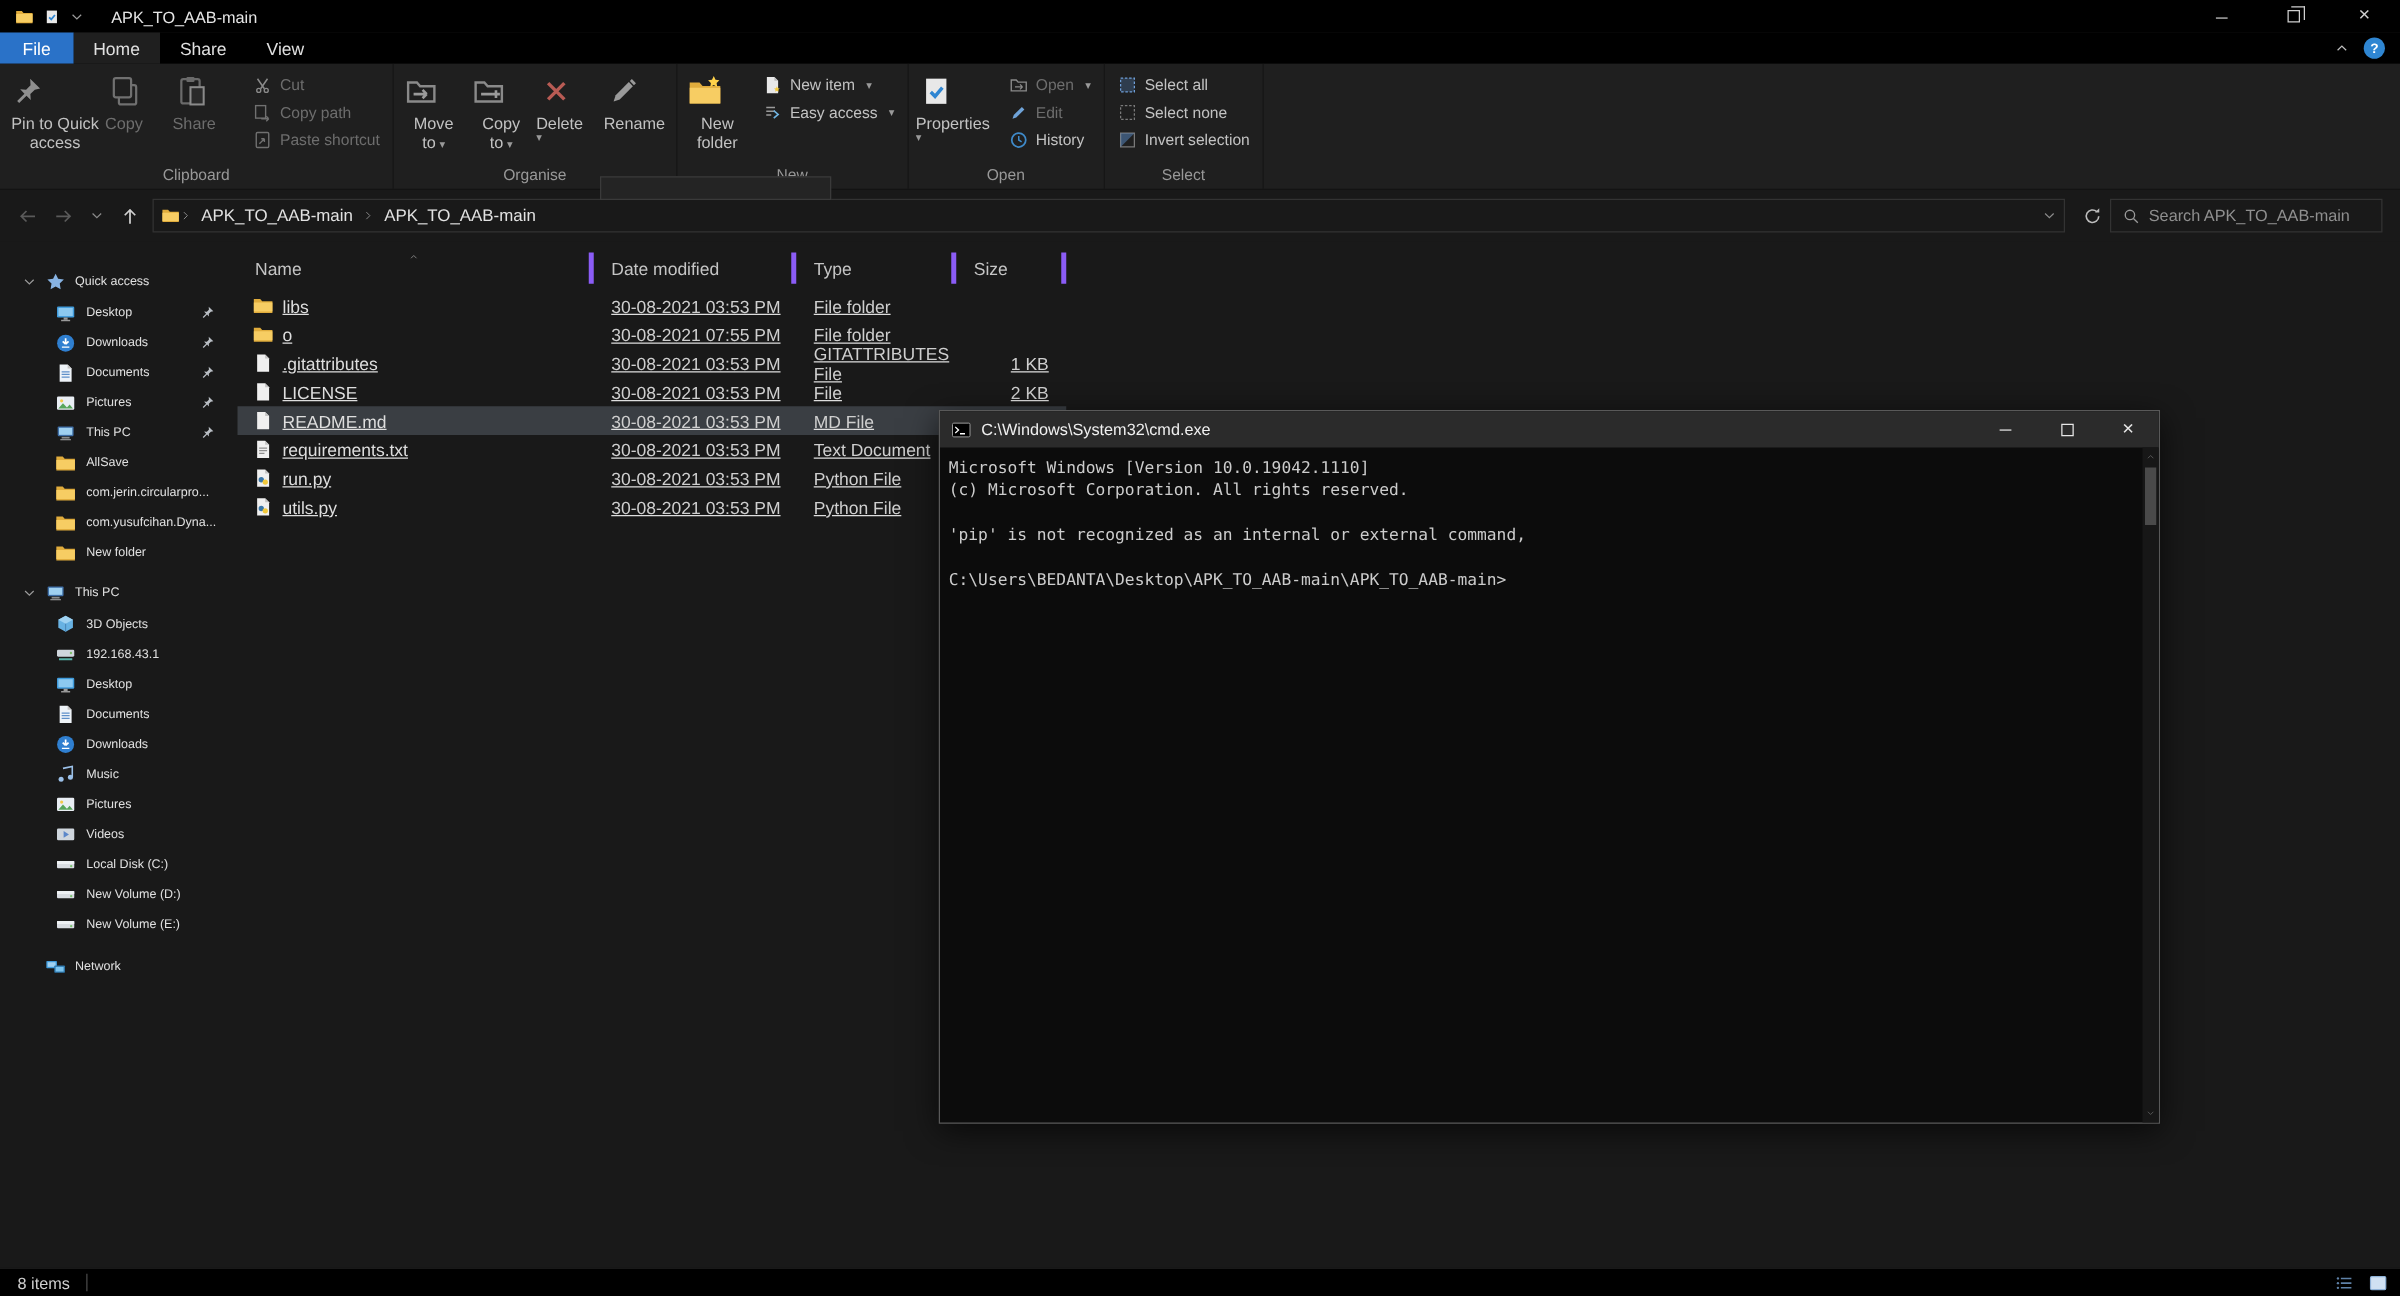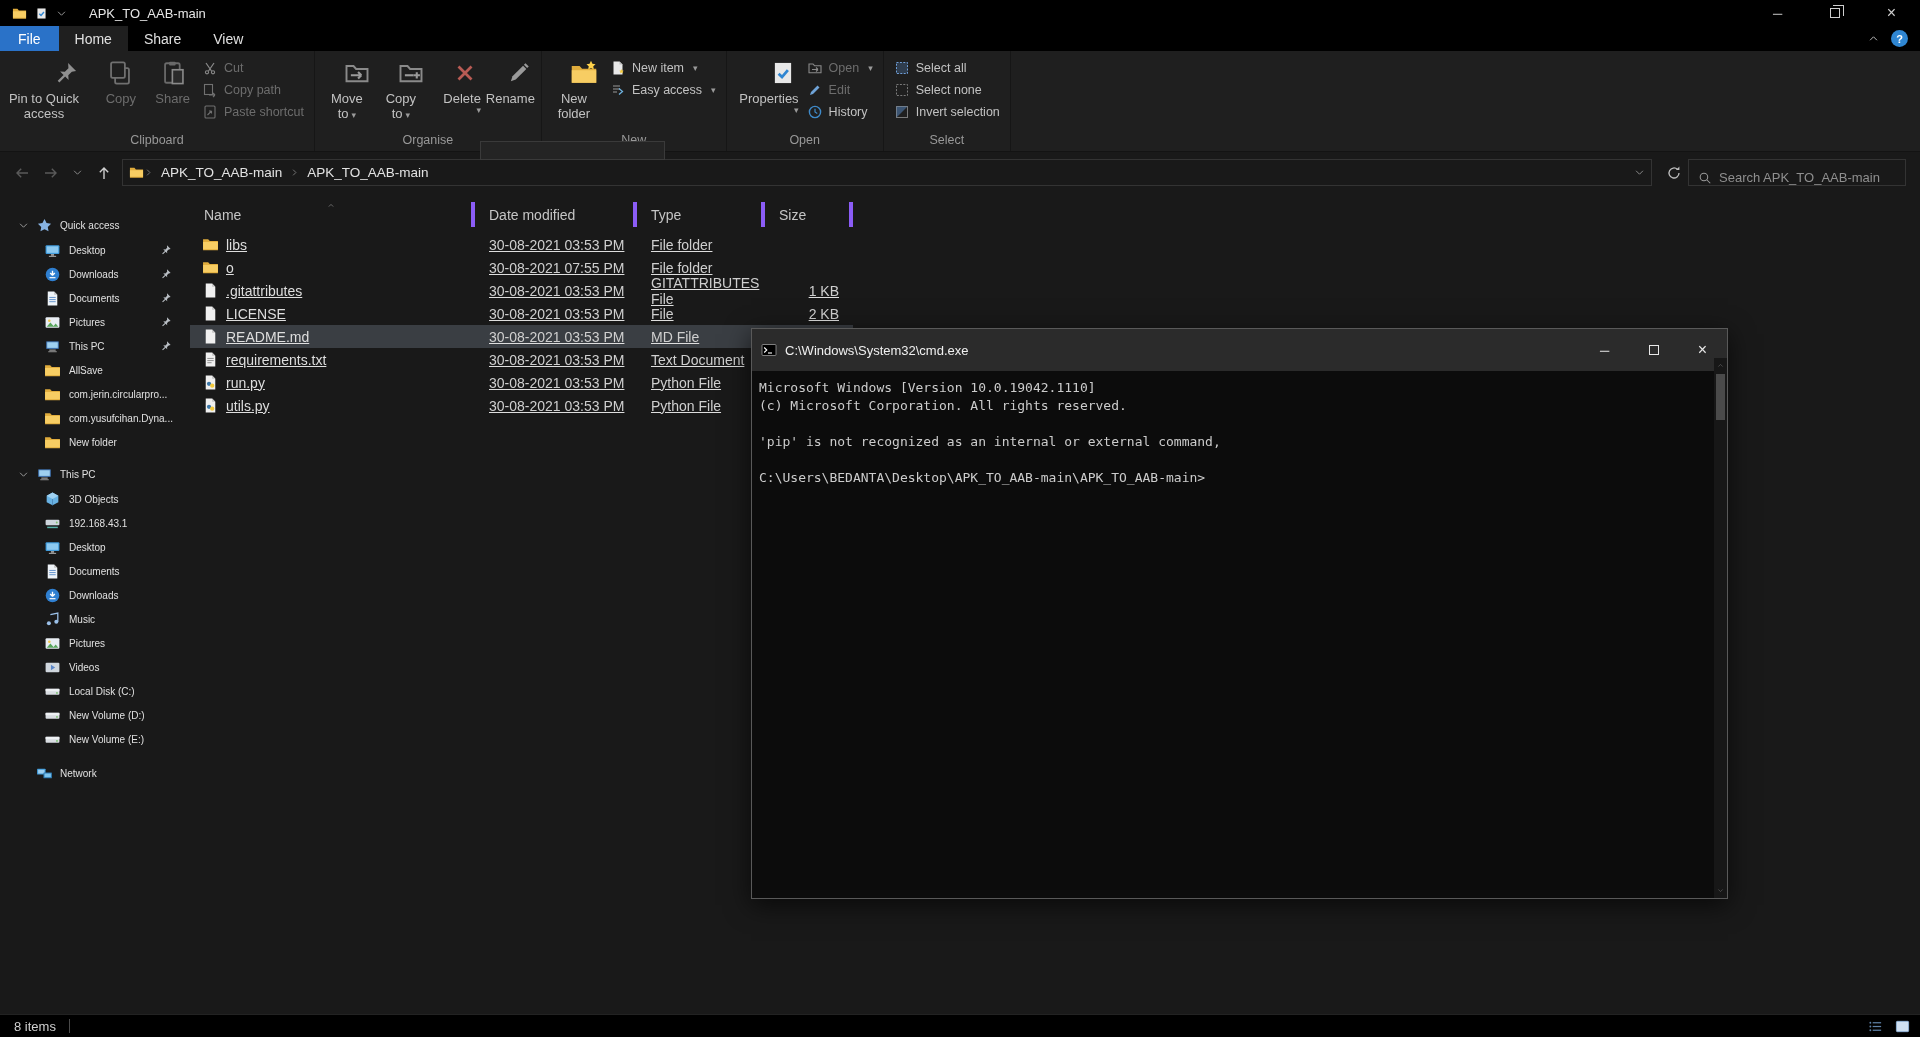--- a/index.html
+++ b/index.html
@@ -28,21 +28,21 @@
   .tab-file { background:#2a72c8; color:#fff; padding:0 18px; }
   .tab.active { background:#1f1f1f; }
   .tabs-right { margin-left:auto; display:flex; align-items:center; gap:12px; padding-right:12px; }
   .help-circle { width:17px; height:17px; border-radius:50%; background:#2f86d2; color:#fff; font-size:11px; display:flex; align-items:center; justify-content:center; font-weight:bold; }
 
   
   .ribbon { height:101px; background:#1f1f1f; display:flex; position:relative; font-size:13px; border-bottom:1px solid #131313; }
   .rgroup { display:flex; flex-direction:column; border-right:1px solid #161616; }
   .rg-content { flex:1; display:flex; align-items:flex-start; padding:4px 6px 0 6px; gap:2px; }
   .rg-label { height:20px; line-height:18px; text-align:center; color:#989898; font-size:12.5px; }
-  .rbtn-lg { width:64px; display:flex; flex-direction:column; align-items:flex-end; text-align:center; color:#c2c2c2; padding-top:2px; line-height:15px; }
+  .rbtn-lg { width:64px; display:flex; flex-direction:column; align-items:flex-start; text-align:center; color:#c2c2c2; padding-top:2px; line-height:15px; }
   .rbtn-lg .ric { width:32px; height:32px; display:flex; align-items:center; justify-content:center; margin-bottom:2px; }
   .rbtn-lg.narrow { width:52px; }
   .rbtn-lg.disabled { color:#6d6d6d; }
   .rcol { display:flex; flex-direction:column; gap:4px; padding-top:4px; }
   .rbtn-sm { display:flex; align-items:center; gap:6px; height:18px; color:#c2c2c2; padding:0 4px; white-space:nowrap; font-size:12.5px; }
   .rbtn-sm.disabled { color:#6d6d6d; }
   .arr { font-size:9px; color:#9a9a9a; margin-left:3px; }
   .arr-below { font-size:9px; color:#9a9a9a; line-height:8px; }
   .ric-sm { width:16px; height:16px; }
   .tooltip-ghost { position:absolute; left:480px; top:141px; width:185px; height:19px; background:#242424; border:1px solid #3a3a3a; z-index:6; }
@@ -50,21 +50,21 @@
   
   .addr-row { height:41px; display:flex; align-items:center; background:#191919; }
   .nav-btns { display:flex; align-items:center; gap:13px; padding:0 10px 0 14px; }
   .nav-ic { width:16px; height:16px; }
   .nav-ic.small { width:11px; height:11px; }
   .addr-field { flex:1; height:27px; border:1px solid #333; background:#191919; display:flex; align-items:center; margin-right:8px; padding:0 6px; }
   .crumb { color:#e2e2e2; font-size:13.5px; padding:0 8px; white-space:nowrap; }
   .crumb-sep { width:9px; height:9px; }
   .addr-right { margin-left:auto; display:flex; align-items:center; }
   .icon-btn { display:flex; align-items:center; justify-content:center; padding:0 6px; }
-  .search-field { width:218px; height:27px; border:1px solid #333; background:#191919; display:flex; align-items:flex-end; gap:7px; padding:0 9px; margin-right:14px; }
+  .search-field { width:218px; height:27px; border:1px solid #333; background:#191919; display:flex; align-items:center; gap:7px; padding:0 9px; margin-right:14px; }
   .search-field input { flex:1; background:transparent; border:none; outline:none; color:#c9c9c9; font-size:13px; font-family:inherit; }
   .search-field input::placeholder { color:#8f8f8f; }
 
   
   .main { display:flex; height:821px; position:relative; }
   .sidebar { width:190px; padding-top:20px; font-size:10px; color:#e0e0e0; flex-shrink:0; }
   .side-sec { display:flex; align-items:center; height:25px; gap:7px; padding-left:18px; }
   .side-item { display:flex; align-items:center; height:24px; gap:8px; padding-left:44px; position:relative; white-space:nowrap; }
   .sic { width:17px; height:17px; flex-shrink:0; }
   .chev { width:11px; height:11px; flex-shrink:0; }
@@ -84,21 +84,21 @@
   .frow { display:flex; align-items:center; height:23px; width:663px; color:#dedede;text-decoration:underline; }
   .frow.selected { background:#3a3e43; }
   .rc-name { width:285px; display:flex; align-items:center; gap:7px; padding-left:12px; overflow:hidden; }
   .rc-name .fic { width:17px; height:17px; flex-shrink:0; }
   .rc-date { width:162px; padding-left:14px; color:#cfcfcf; }
   .rc-type { width:128px; padding-left:14px; color:#cfcfcf; }
   .rc-size { width:88px; padding-right:14px; text-align:right; color:#cfcfcf; }
 
   
   .cmd { position:absolute; left:751px; top:328px; width:977px; height:571px; background:#0c0c0c; border:1px solid #595959; box-shadow:0 6px 24px rgba(0,0,0,.65); z-index:50; display:flex; flex-direction:column; }
-  .cmd-tb { height:42px; background:#2b2b2b; display:flex; align-items:center; padding-left:9px; gap:8px; color:#f0f0f0; font-size:13px; flex-shrink:0; }
+  .cmd-tb { height:29px; background:#2b2b2b; display:flex; align-items:center; padding-left:9px; gap:8px; color:#f0f0f0; font-size:13px; flex-shrink:0; }
   .cmd-ic { width:16px; height:16px; }
   .cmd-caption { margin-left:auto; display:flex; height:100%; }
   .cmd-cap-btn { width:49px; display:flex; align-items:center; justify-content:center; color:#e8e8e8; font-size:13px; }
   .cmd-max-box { width:10px; height:10px; border:1px solid #e8e8e8; }
   .cmd-body { flex:1; position:relative; font-family:"DejaVu Sans Mono","Liberation Mono",monospace; font-size:13px; line-height:18px; color:#cccccc; padding:8px 20px 0 7px; overflow:hidden; }
   .cmd-line { min-height:18px; white-space:pre; }
   .cmd-scroll { position:absolute; right:0; top:29px; bottom:0; width:13px; background:#171717; }
   .cmd-thumb { position:absolute; left:2px; top:16px; width:9px; height:46px; background:#4a4a4a; }
   .scroll-arrow { position:absolute; left:3px; width:7px; height:7px; }
   .scroll-arrow.up { top:4px; }

